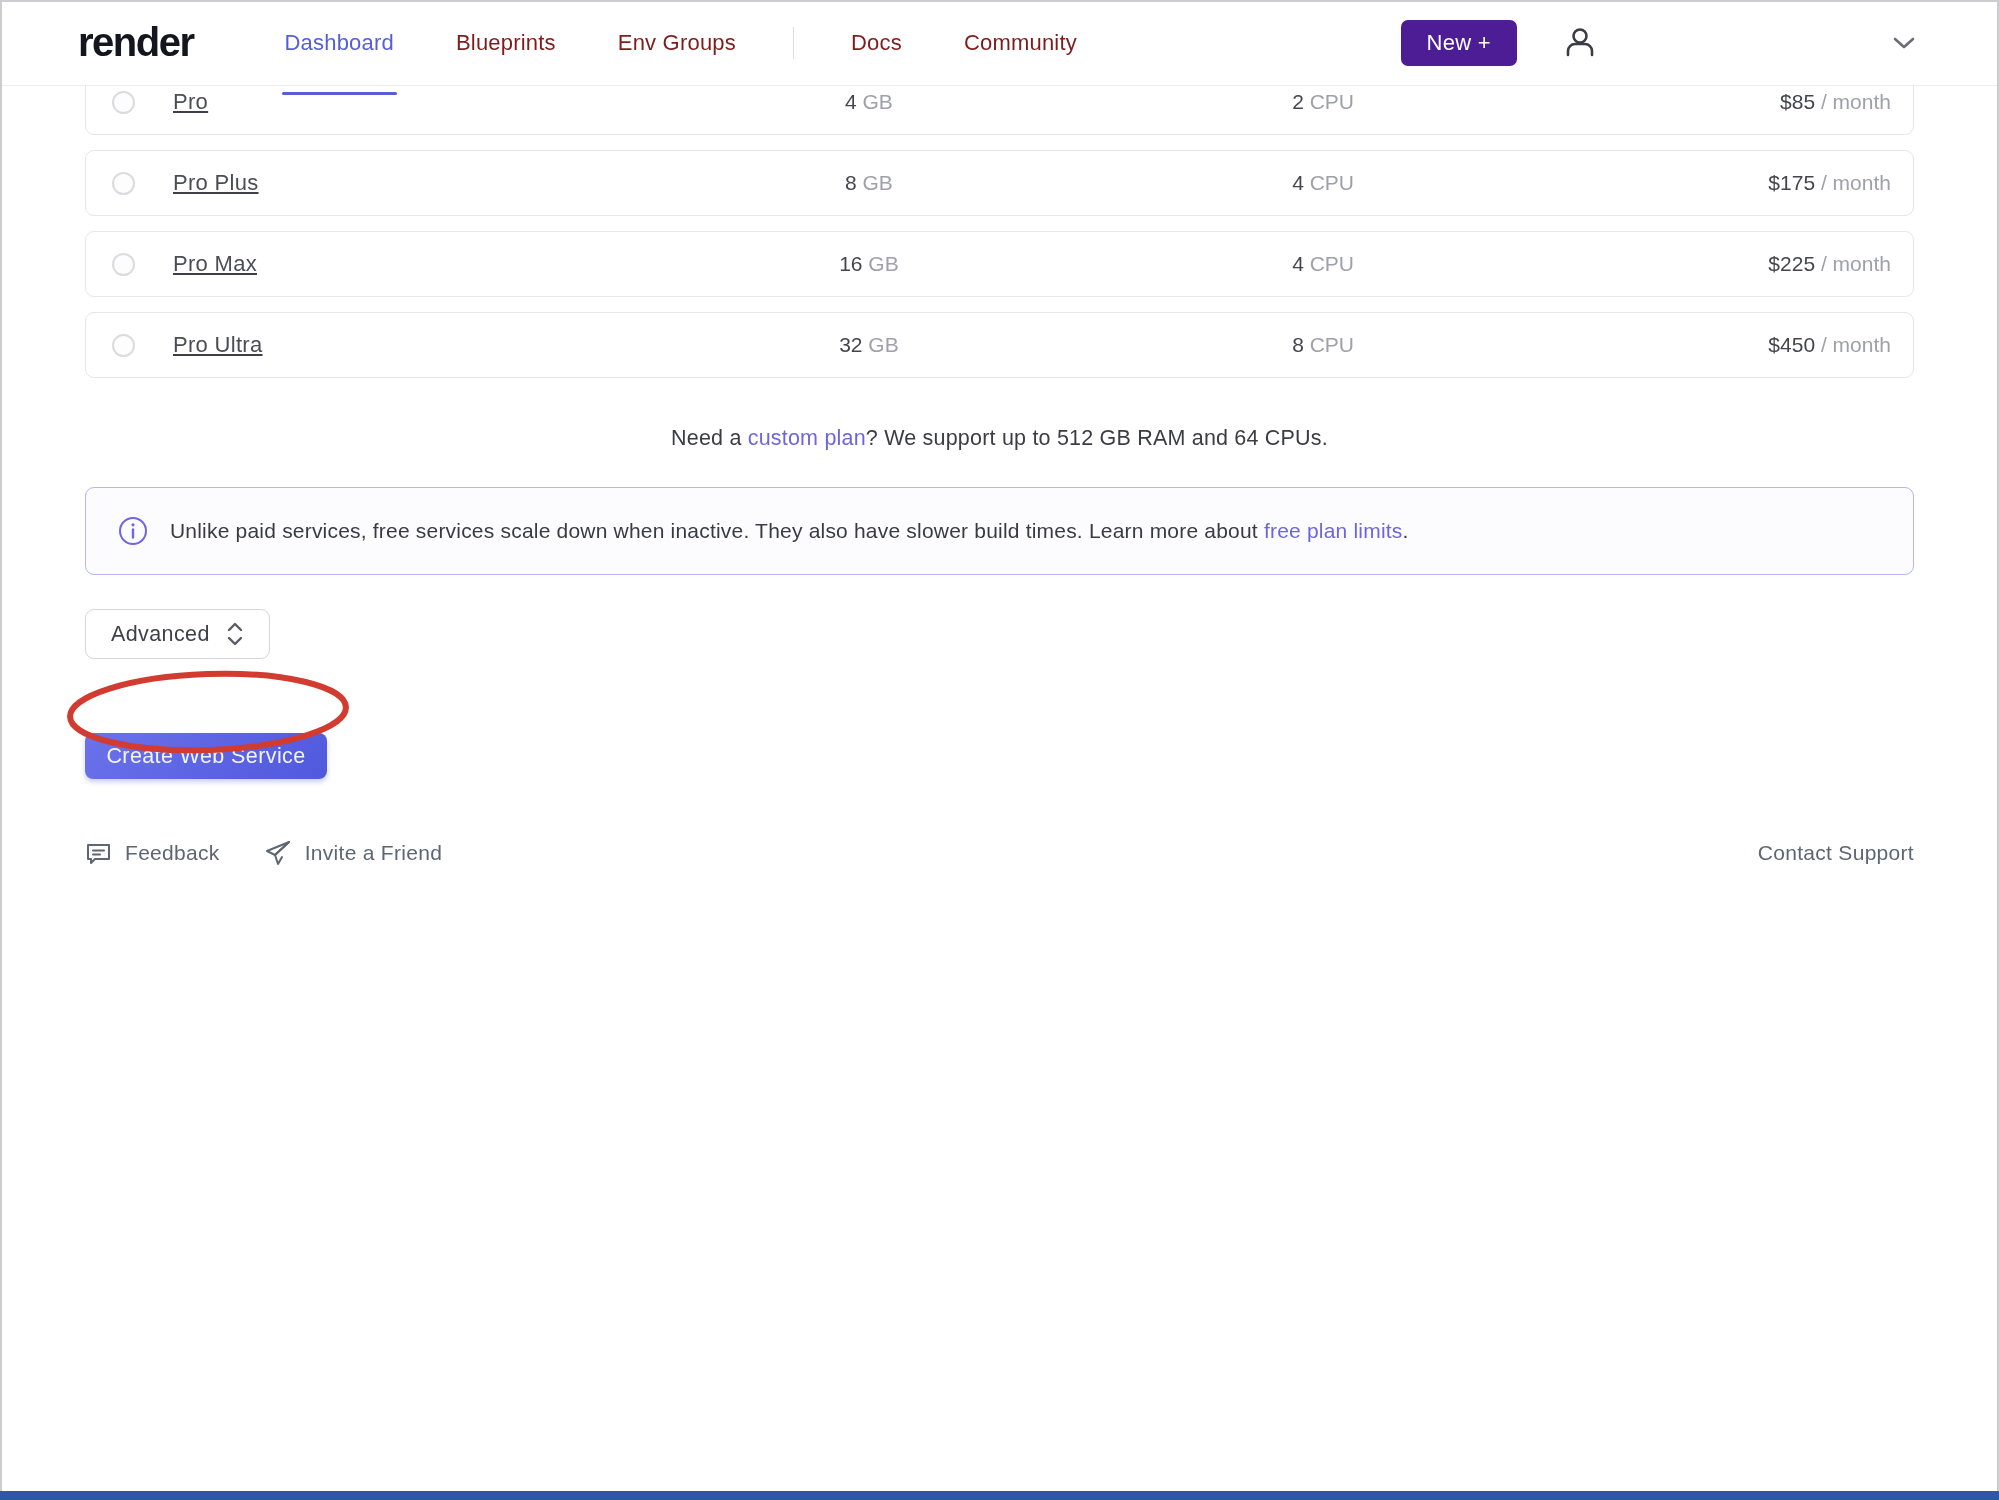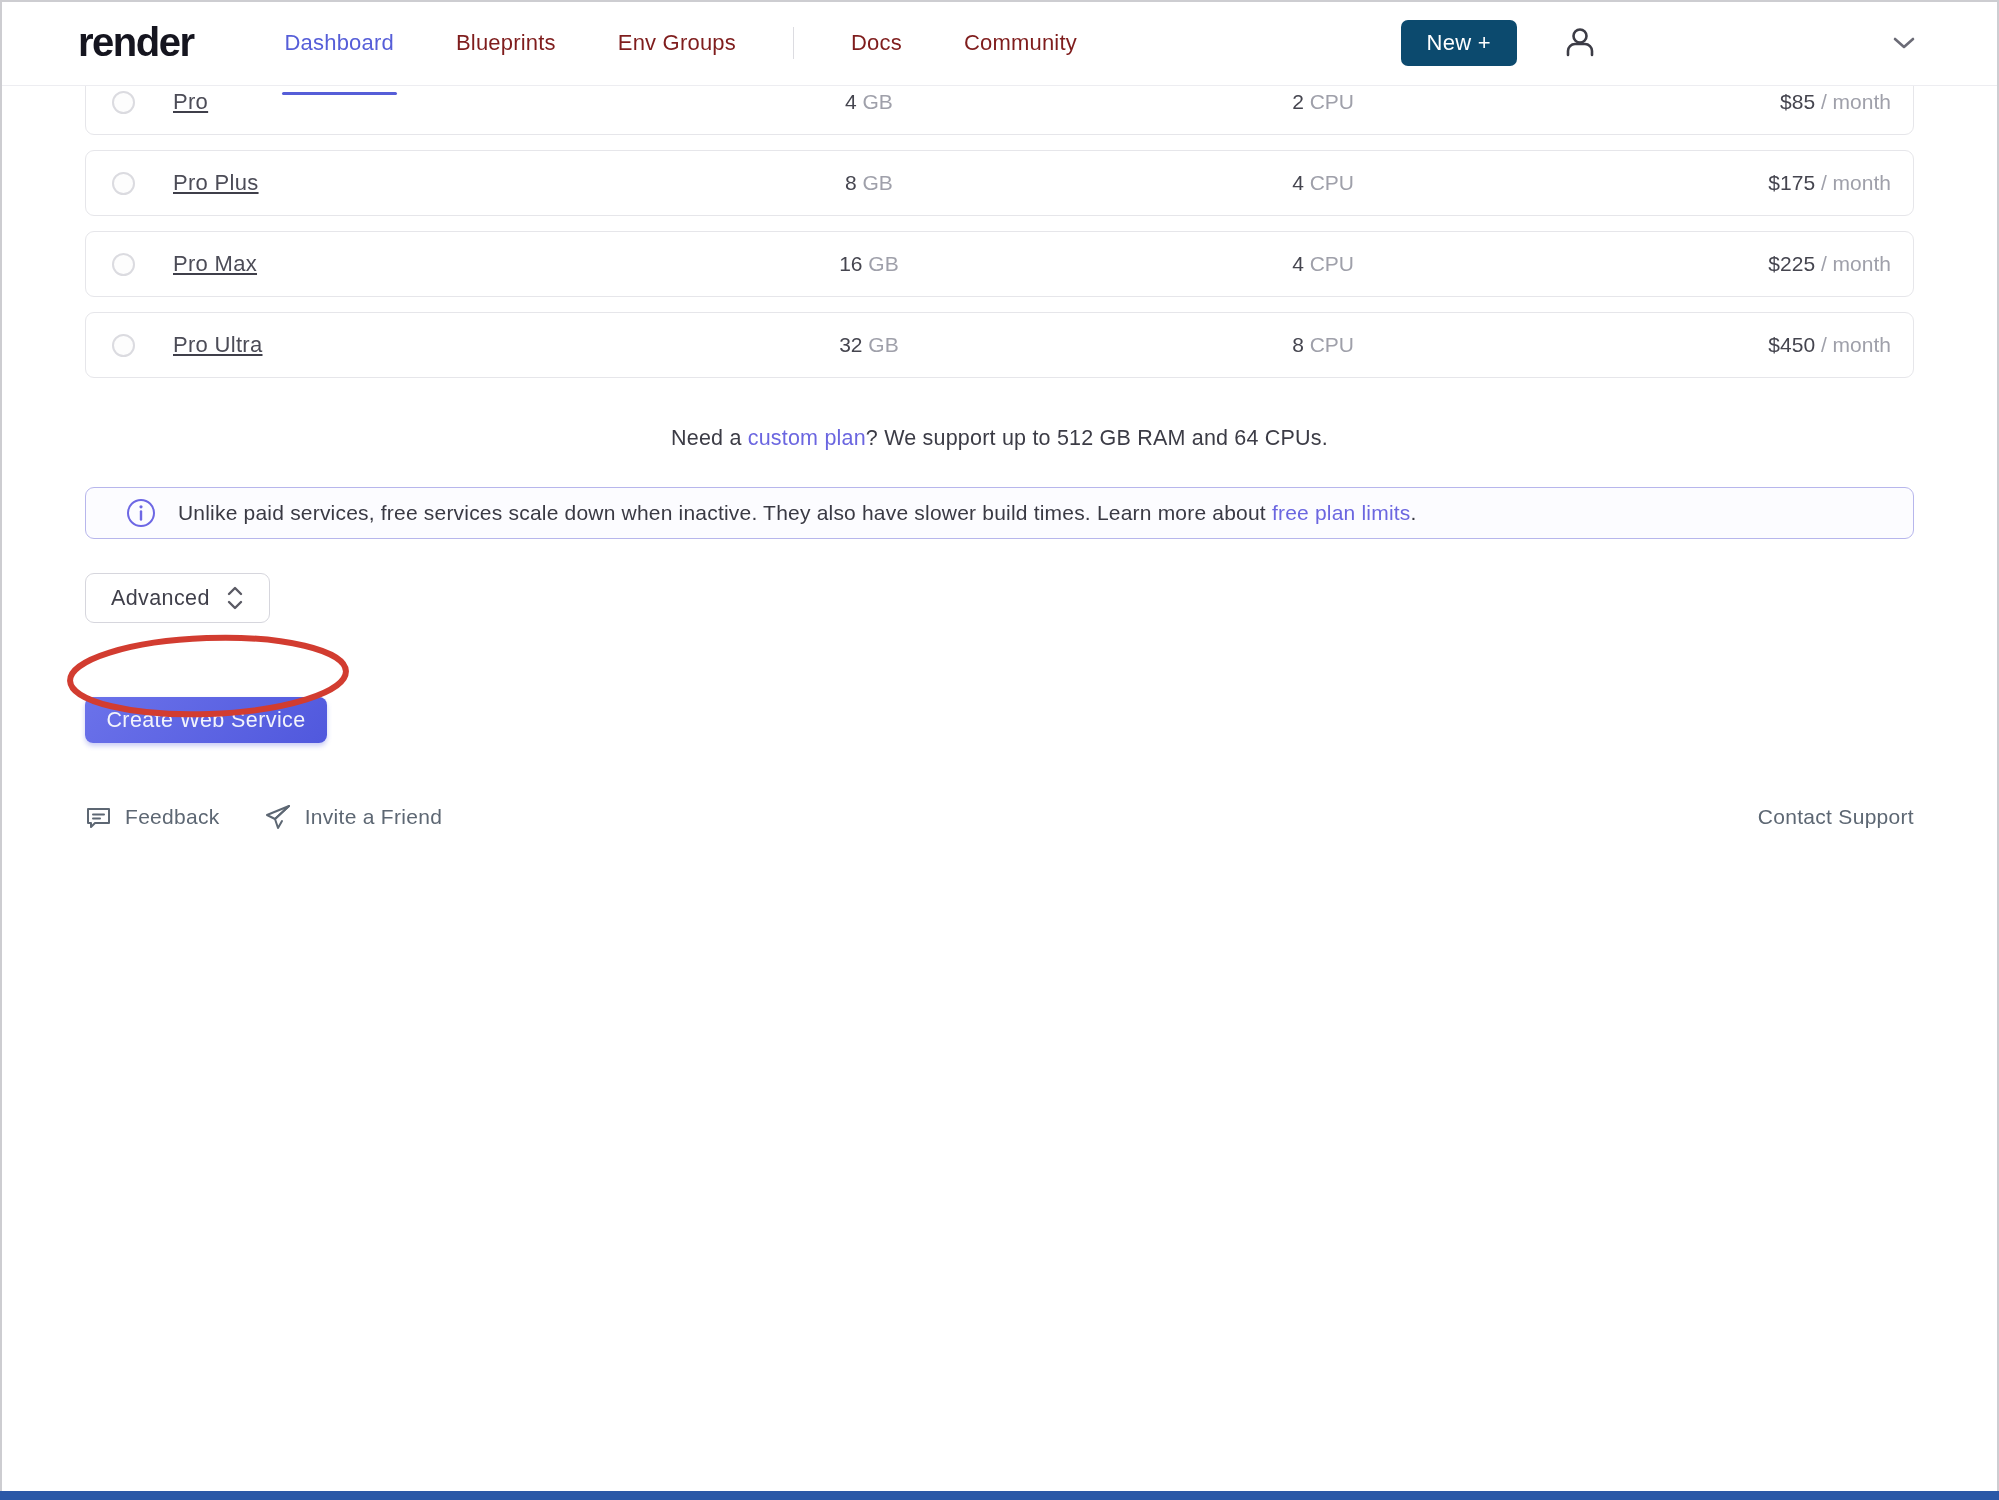--- a/index.html
+++ b/index.html
@@ -53,21 +53,21 @@
     height: 3px; background: #565ed8; border-radius: 2px;
   }
   .nav-divider {
     width: 1px; height: 32px;
     background: #dcdce1;
     align-self: center;
     margin: 0 26px;
   }
   .new-btn {
     margin-left: auto;
-    background: #0c4a6e;
+    background: #4c1d95;
     color: #ffffff;
     border: none;
     border-radius: 7px;
     font-family: "Liberation Sans", sans-serif;
     font-size: 22px;
     padding: 0 26px;
     height: 46px;
     letter-spacing: 0.3px;
     cursor: pointer;
   }
@@ -114,24 +114,24 @@
     letter-spacing: 0.2px;
   }
   .link { color: #6b66e0; cursor: pointer; font-weight: 500; }
 
   
   .info-banner {
     margin: 36px 85px 0;
     border: 1.5px solid #b7b6ec;
     border-radius: 9px;
     background: #fcfcff;
-    height: 52px;
+    height: 88px;
     display: flex;
     align-items: center;
-    padding: 0 40px;
+    padding: 0 32px;
     gap: 22px;
   }
   .info-banner .txt { font-size: 21px; color: #3a3a44; letter-spacing: 0.2px; }
 
   
   .advanced-btn {
     margin: 34px 0 0 85px;
     display: inline-flex;
     align-items: center;
     gap: 16px;

